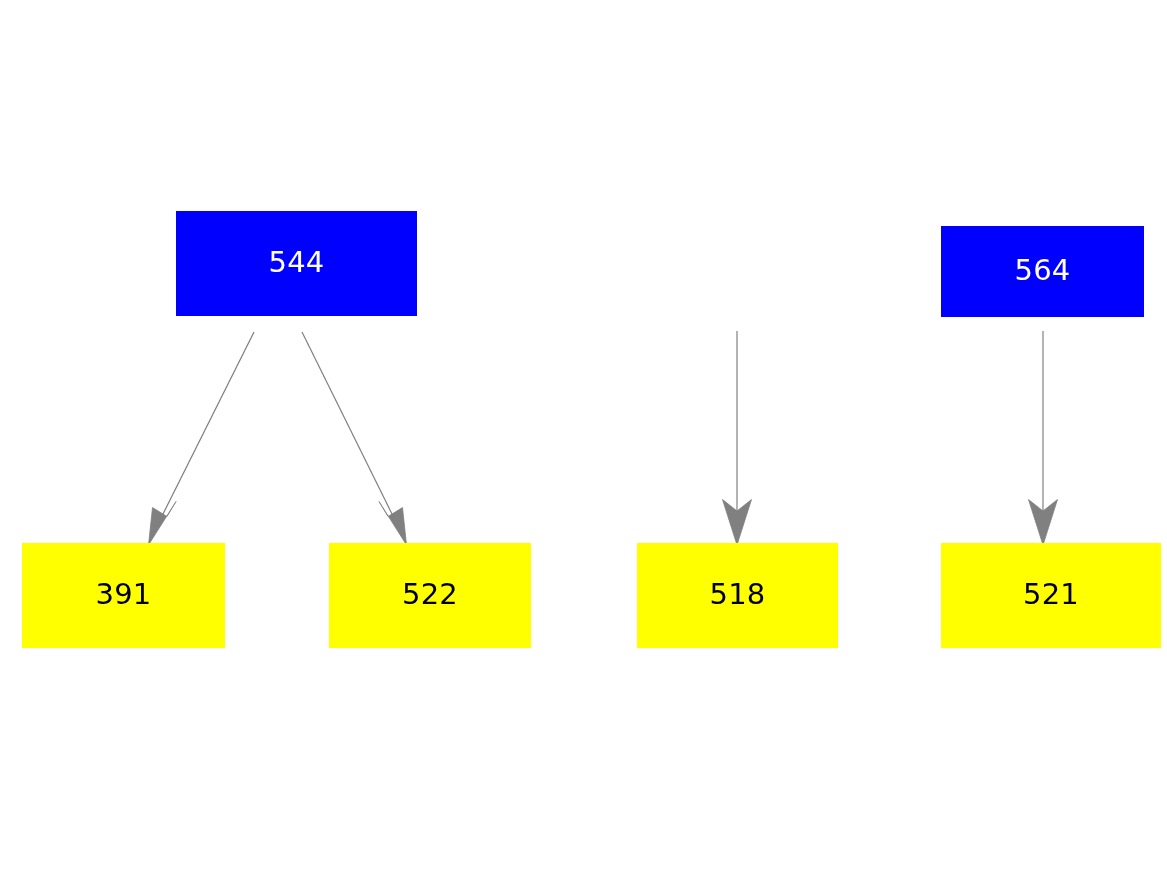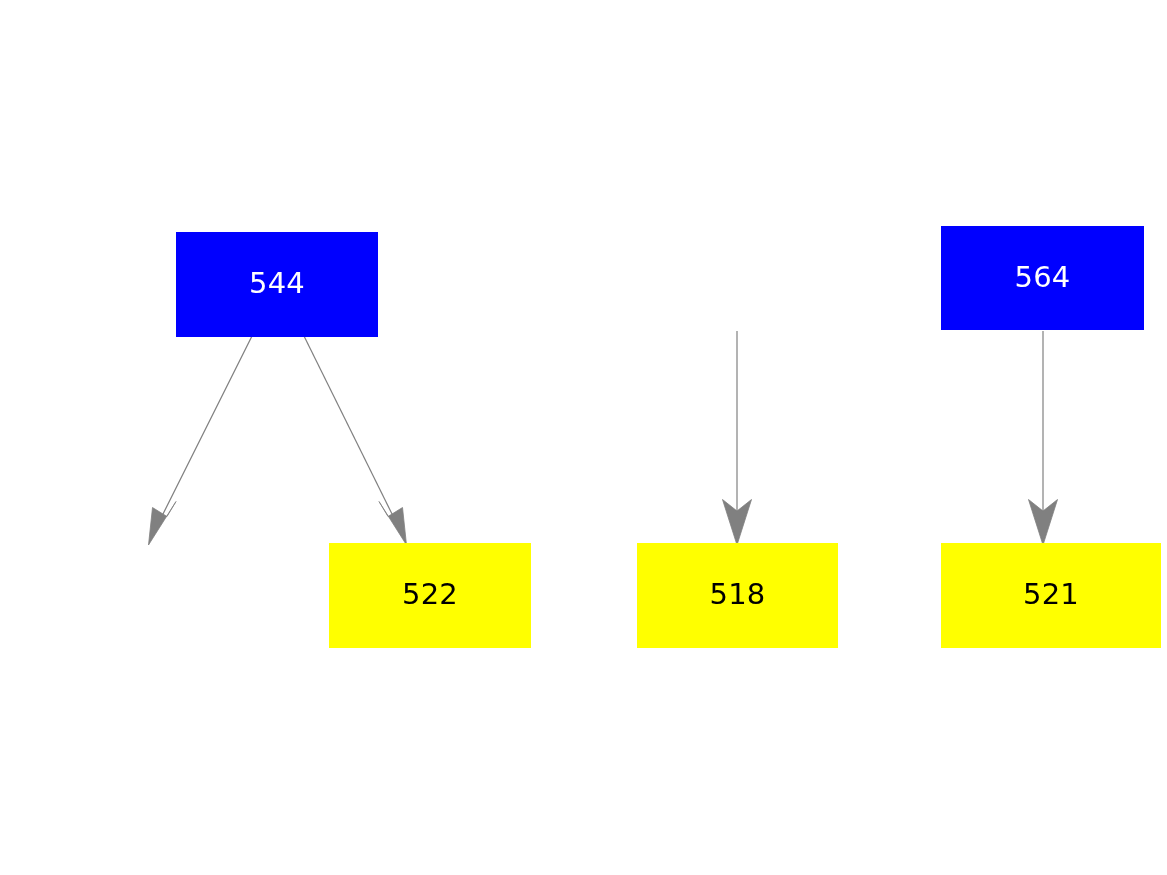--- a/index.html
+++ b/index.html
@@ -73,29 +73,32 @@
       <path d="M737,331 L737,520" fill="none" stroke="#808080" stroke-width="1.2"></path>
       <path d="M737,545.0 L722.5,499.5 L737,511.0 L751.5,499.5 Z" fill="#808080" stroke="#808080" stroke-width="0.8" stroke-linejoin="miter"></path>
     </g>
 
     <g>
       <path d="M1043,331 L1043,520" fill="none" stroke="#808080" stroke-width="1.2"></path>
       <path d="M1043,545.0 L1028.5,499.5 L1043,511.0 L1057.5,499.5 Z" fill="#808080" stroke="#808080" stroke-width="0.8" stroke-linejoin="miter"></path>
     </g>
   </svg>
 
-  <div class="node blue" style="left:176px; top:232px; width:202px; height:105px;align-items:center;">
+  <div class="node blue" style="left:176px; top:211px; width:241px; height:105px;align-items:center;">
     <span class="node-label">544</span>
   </div>
 
 
-  <div class="node blue" style="left:941px; top:226px; width:203px; height:104px;">
+  <div class="node blue" style="left:941px; top:226px; width:203px; height:91px;">
     <span class="node-label">564</span>
   </div>
 
+  <div class="node yellow" style="left:22px; top:543px; width:203px; height:105px;">
+    <span class="node-label">391</span>
+  </div>
 
   <div class="node yellow" style="left:329px; top:543px; width:202px; height:105px;">
     <span class="node-label">522</span>
   </div>
 
   <div class="node yellow" style="left:637px; top:543px; width:201px; height:105px;">
     <span class="node-label">518</span>
   </div>
 
   <div class="node yellow" style="left:941px; top:543px; width:220px; height:105px;">

